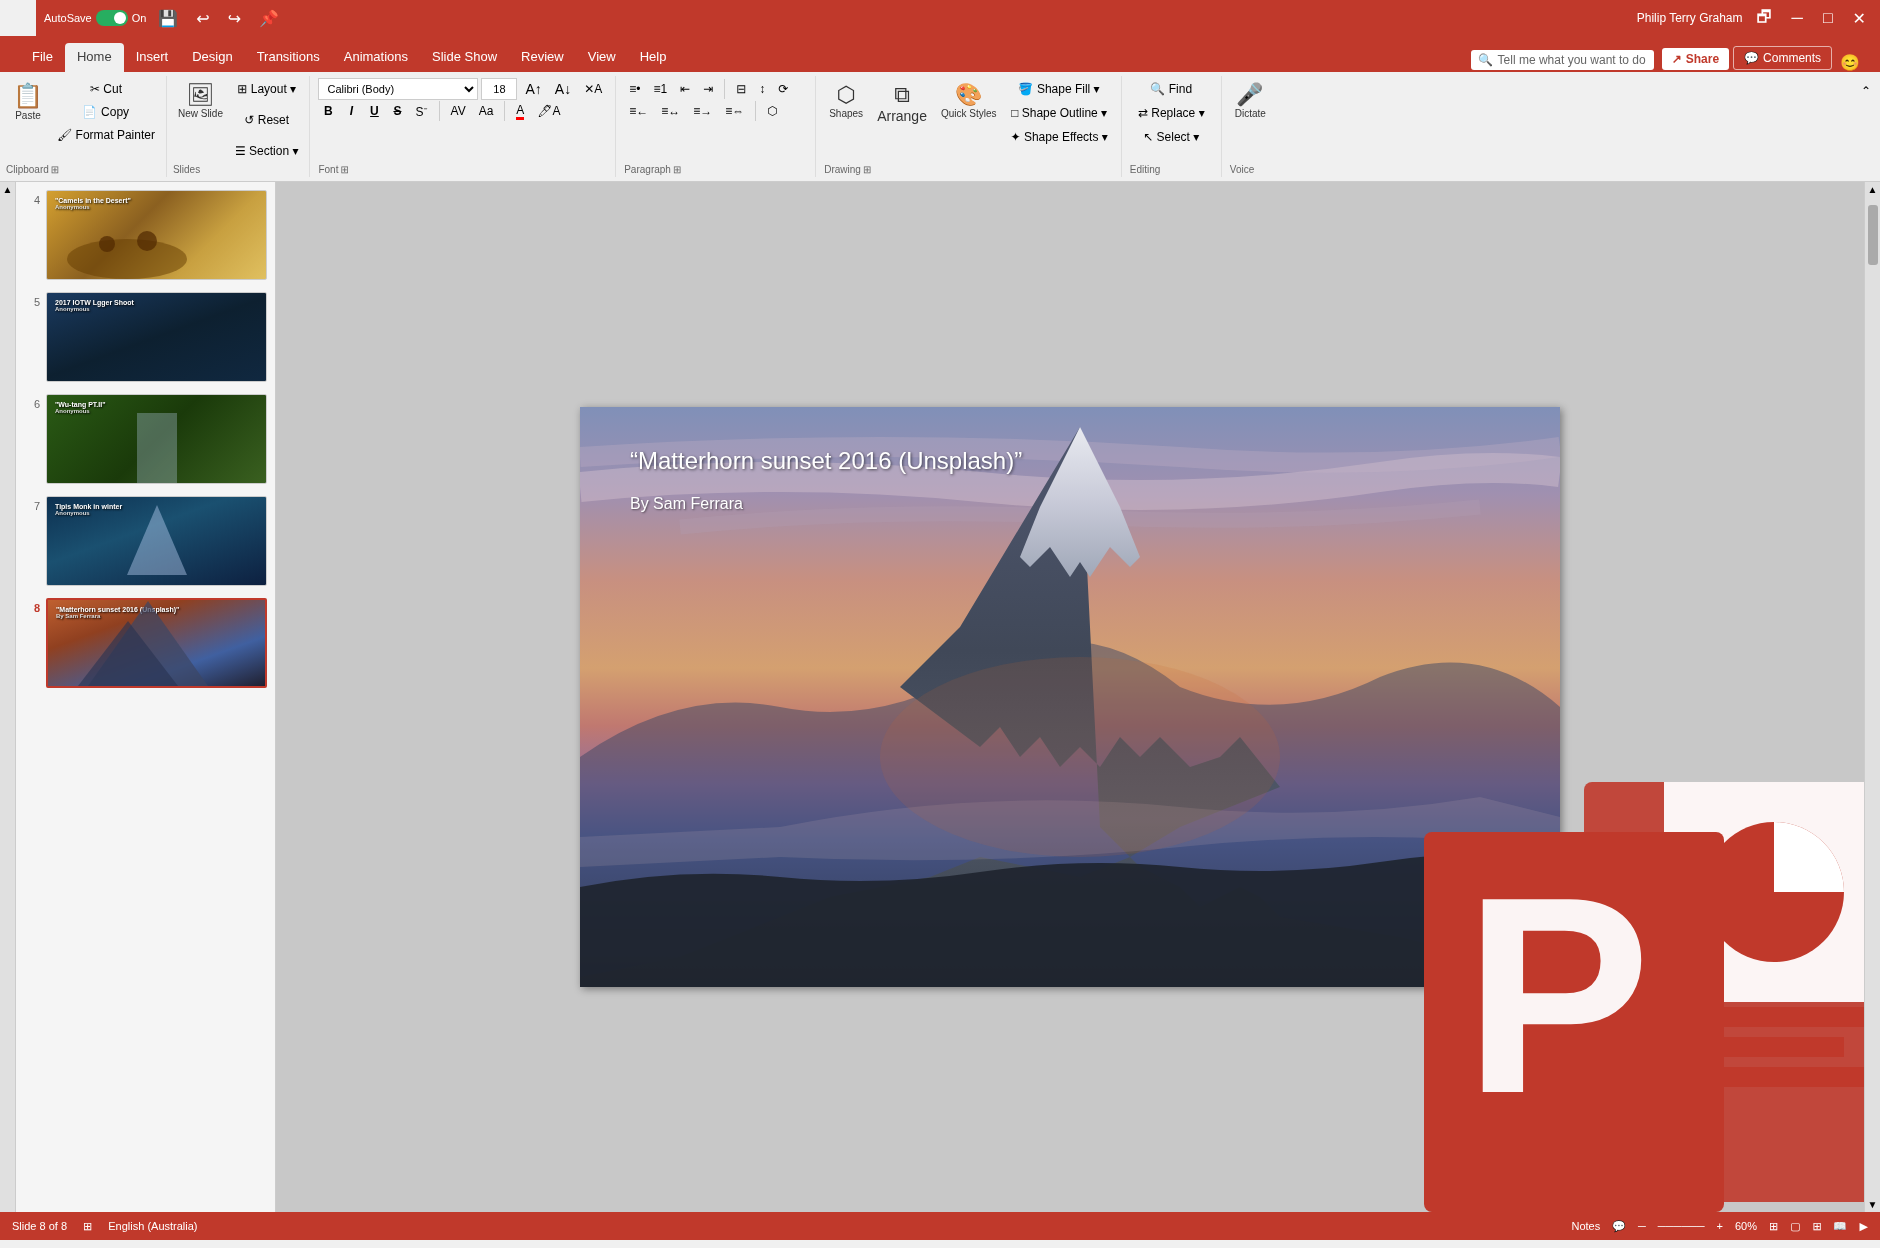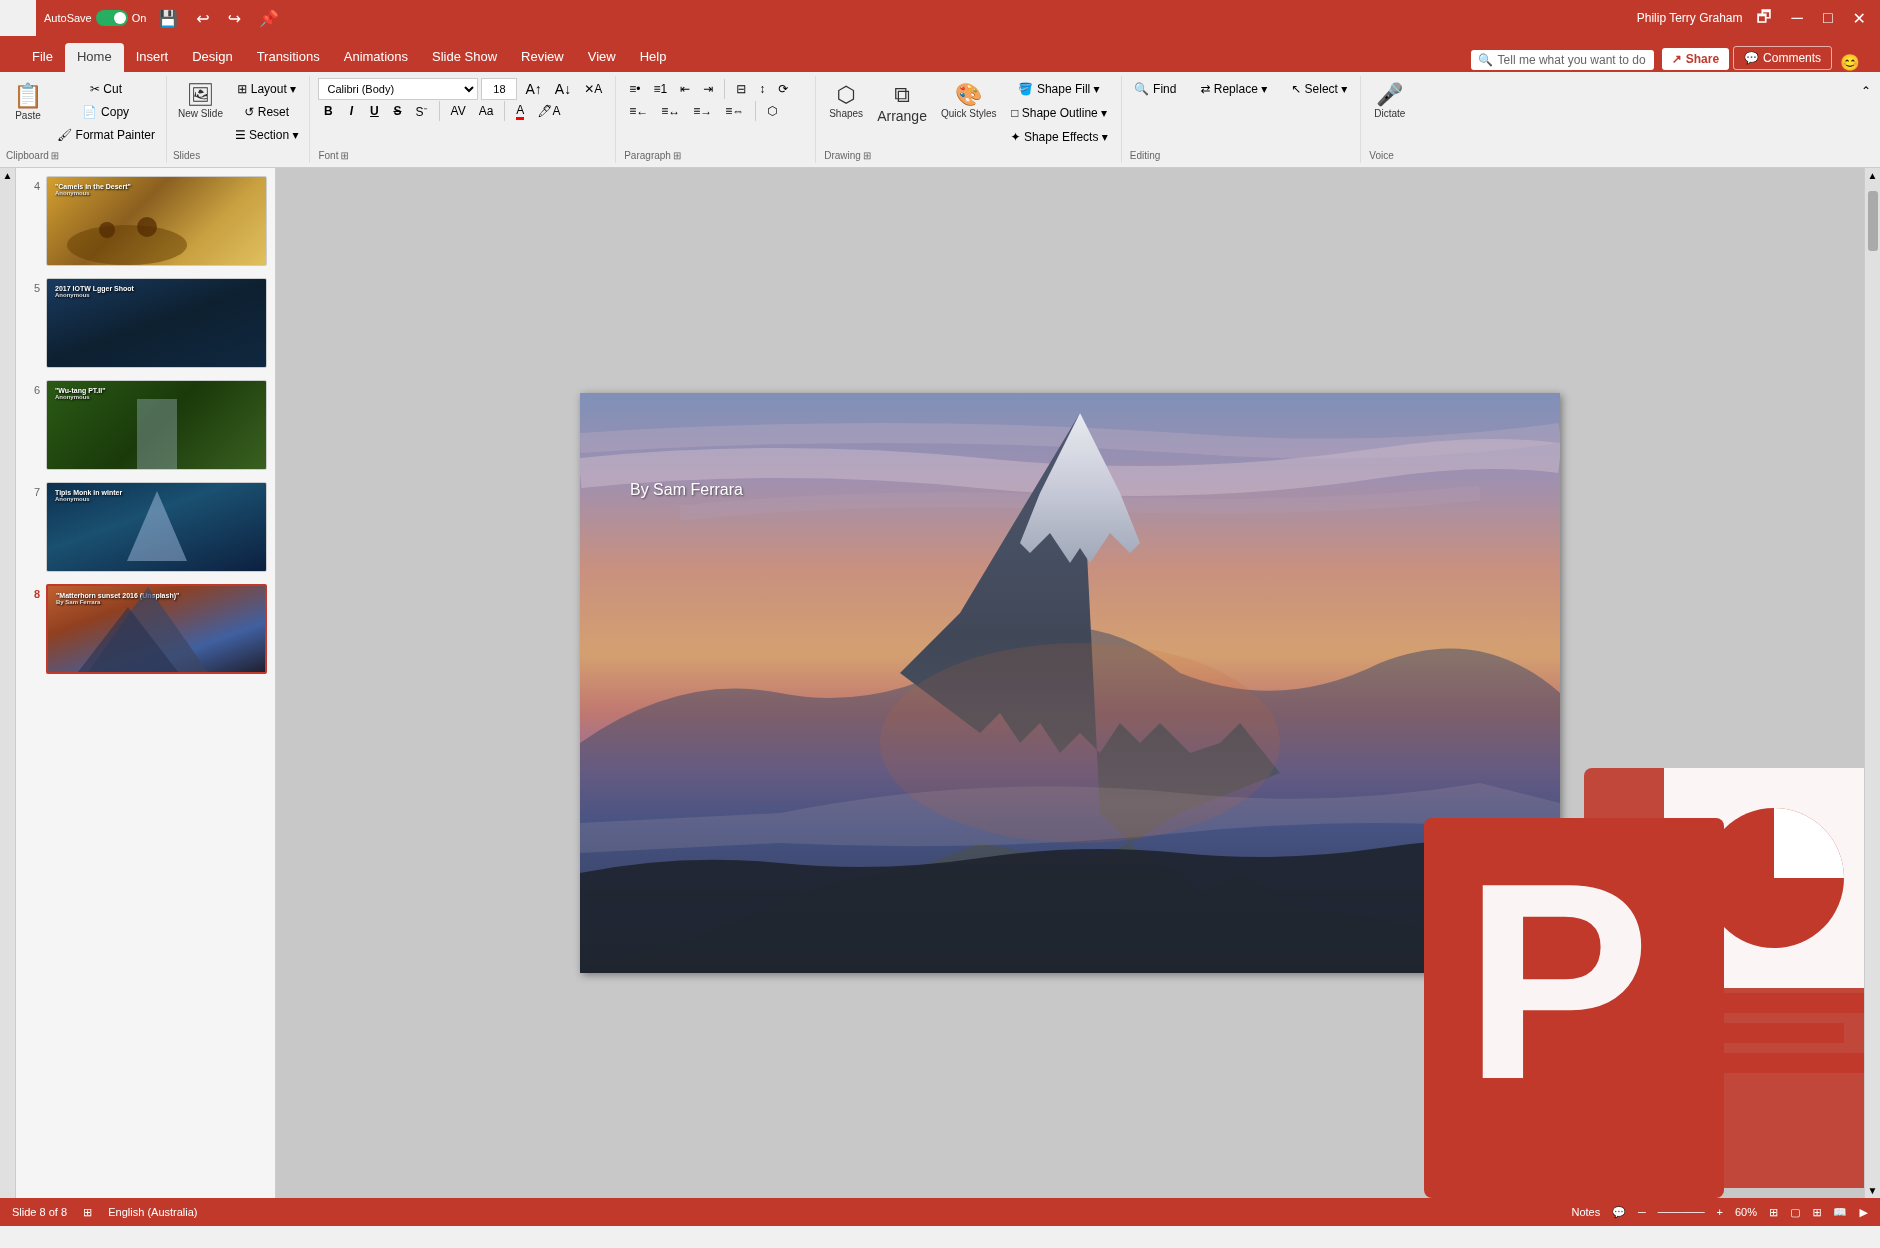--- a/index.html
+++ b/index.html
@@ -251,21 +251,21 @@
     </div>
     <div class="ribbon-group-label">
       <span>Clipboard</span>
       <span style="cursor:pointer;">⊞</span>
     </div>
   </div>
 
   <div style="display:flex;flex-direction:column;border-right:1px solid #ddd;padding:2px 6px;min-width:120px;">
     <div style="display:flex;align-items:flex-start;flex:1;gap:2px;">
       <button class="ribbon-btn ribbon-btn-large" style="font-size:22px;">🖼<div style="font-size:10px;">New Slide</div></button>
-      <div style="display:flex;flex-direction:column;gap:1px;">
+      <div style="display:flex;flex-direction:column;gap:9px;">
         <button class="small-btn">⊞ <span>Layout</span> ▾</button>
         <button class="small-btn">↺ <span>Reset</span></button>
         <button class="small-btn">☰ <span>Section</span> ▾</button>
       </div>
     </div>
     <div class="ribbon-group-label">
       <span>Slides</span>
     </div>
   </div>
 
@@ -343,21 +343,21 @@
         <button class="small-btn">✦ <span>Shape Effects</span> ▾</button>
       </div>
     </div>
     <div class="ribbon-group-label">
       <span>Drawing</span>
       <span style="cursor:pointer;">⊞</span>
     </div>
   </div>
 
   <div style="display:flex;flex-direction:column;border-right:1px solid #ddd;padding:2px 8px;min-width:100px;">
-    <div style="display:flex;flex-direction:row;gap:14px;flex:1;">
+    <div style="display:flex;flex-direction:column;gap:2px;flex:1;align-items:center;">
       <button class="small-btn">🔍 <span>Find</span></button>
       <button class="small-btn">⇄ <span>Replace</span> ▾</button>
       <button class="small-btn">↖ <span>Select</span> ▾</button>
     </div>
     <div class="ribbon-group-label">
       <span>Editing</span>
     </div>
   </div>
 
   <div style="display:flex;flex-direction:column;padding:2px 8px;min-width:70px;">
@@ -490,20 +490,21 @@
 
         <path d="M500,20 L460,100 L440,150 L450,160 L470,140 L490,170 L500,155 L510,170 L530,140 L550,160 L560,150 L540,100 L500,20Z" fill="url(#snowGrad)"></path>
 
         <path d="M0,480 Q100,460 200,470 Q300,480 400,465 Q500,450 600,460 Q700,470 800,455 Q900,440 980,450 L980,580 L0,580Z" fill="rgba(30,35,45,0.9)"></path>
 
         <path d="M200,420 Q400,380 600,400 Q750,415 900,390 L980,410 L980,440 Q800,420 600,440 Q400,460 200,450 L0,460 L0,430Z" fill="rgba(180,160,170,0.2)"></path>
 
         <ellipse cx="500" cy="350" rx="200" ry="100" fill="rgba(200,100,50,0.15)"></ellipse>
       </svg>
 
+      <div class="slide-title-text" style="font-size:24px;">“Matterhorn sunset 2016 (Unsplash)”</div>
       <div class="slide-subtitle-text">By Sam Ferrara</div>
     </div>
 
     <div class="ppt-logo-overlay">
       <svg width="480" height="520" viewBox="0 0 480 520">
 
         <rect x="160" y="30" width="300" height="420" rx="8" fill="#c0392b" opacity="0.9"></rect>
 
         <rect x="240" y="30" width="220" height="220" rx="0" fill="white" opacity="0.95"></rect>
 

